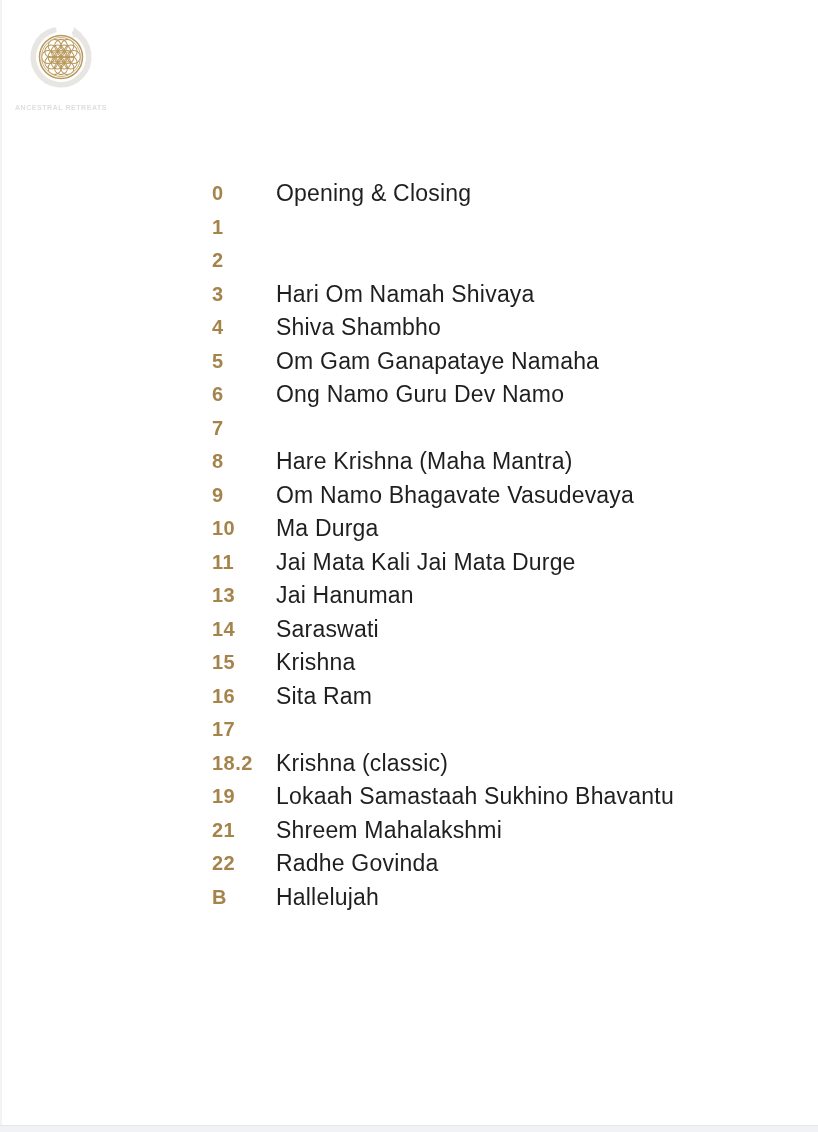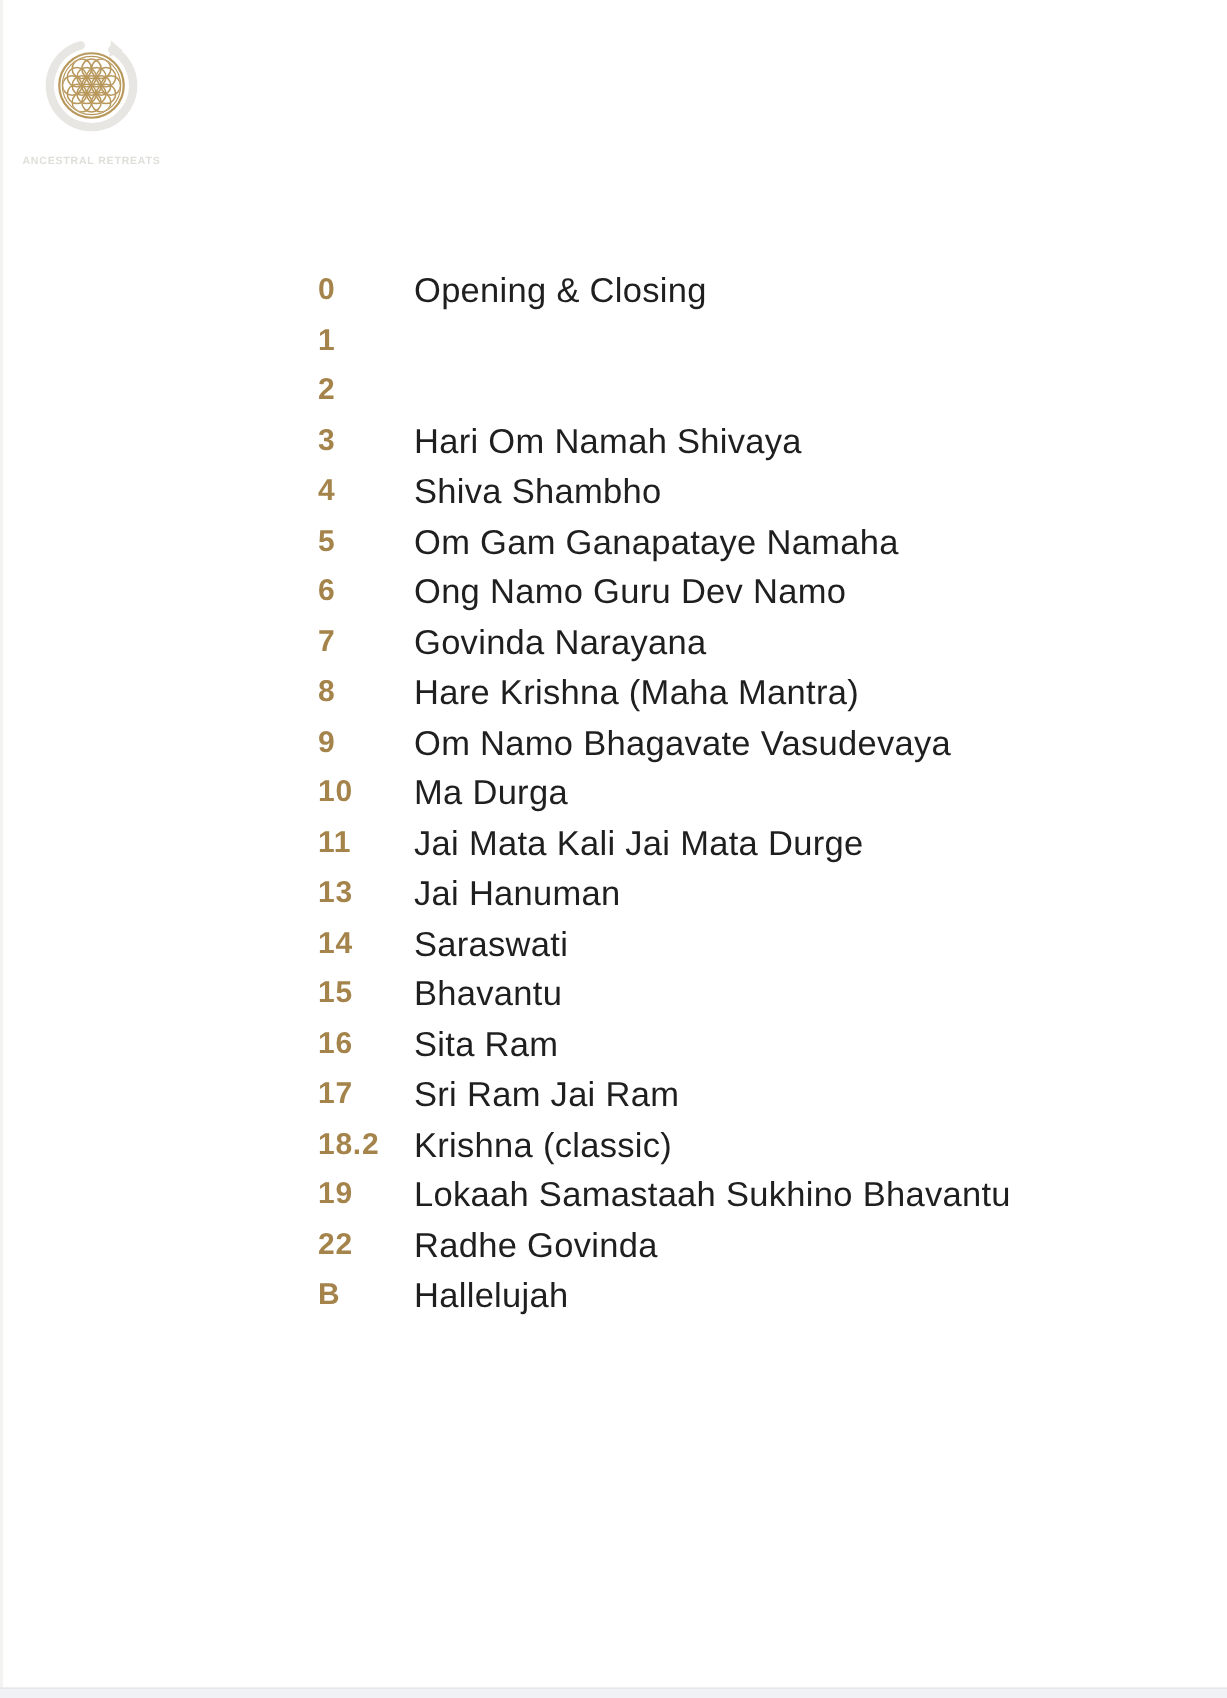--- a/index.html
+++ b/index.html
@@ -150,21 +150,20 @@
     <span class="title">Om Gam Ganapataye Namaha</span>
   </div>
 
   <div class="row">
     <span class="num">6</span>
     <span class="title">Ong Namo Guru Dev Namo</span>
   </div>
 
   <div class="row">
     <span class="num">7</span>
-    <span class="title">Govinda Narayana</span>
   </div>
 
   <div class="row">
     <span class="num">8</span>
     <span class="title">Hare Krishna (Maha Mantra)</span>
   </div>
 
   <div class="row">
     <span class="num">9</span>
     <span class="title">Om Namo Bhagavate Vasudevaya</span>
@@ -186,45 +185,48 @@
     <span class="title">Jai Hanuman</span>
   </div>
 
   <div class="row">
     <span class="num">14</span>
     <span class="title">Saraswati</span>
   </div>
 
   <div class="row">
     <span class="num">15</span>
-    <span class="title">Bhavantu</span>
+    <span class="title">Krishna</span>
   </div>
 
   <div class="row">
     <span class="num">16</span>
     <span class="title">Sita Ram</span>
   </div>
 
   <div class="row">
     <span class="num">17</span>
-    <span class="title">Sri Ram Jai Ram</span>
   </div>
 
 
   <div class="row">
     <span class="num">18.2</span>
     <span class="title">Krishna (classic)</span>
   </div>
 
   <div class="row">
     <span class="num">19</span>
     <span class="title">Lokaah Samastaah Sukhino Bhavantu</span>
   </div>
 
 
+  <div class="row">
+    <span class="num">21</span>
+    <span class="title">Shreem Mahalakshmi</span>
+  </div>
 
   <div class="row">
     <span class="num">22</span>
     <span class="title">Radhe Govinda</span>
   </div>
 
   <div class="row">
     <span class="num">B</span>
     <span class="title">Hallelujah</span>
   </div>

